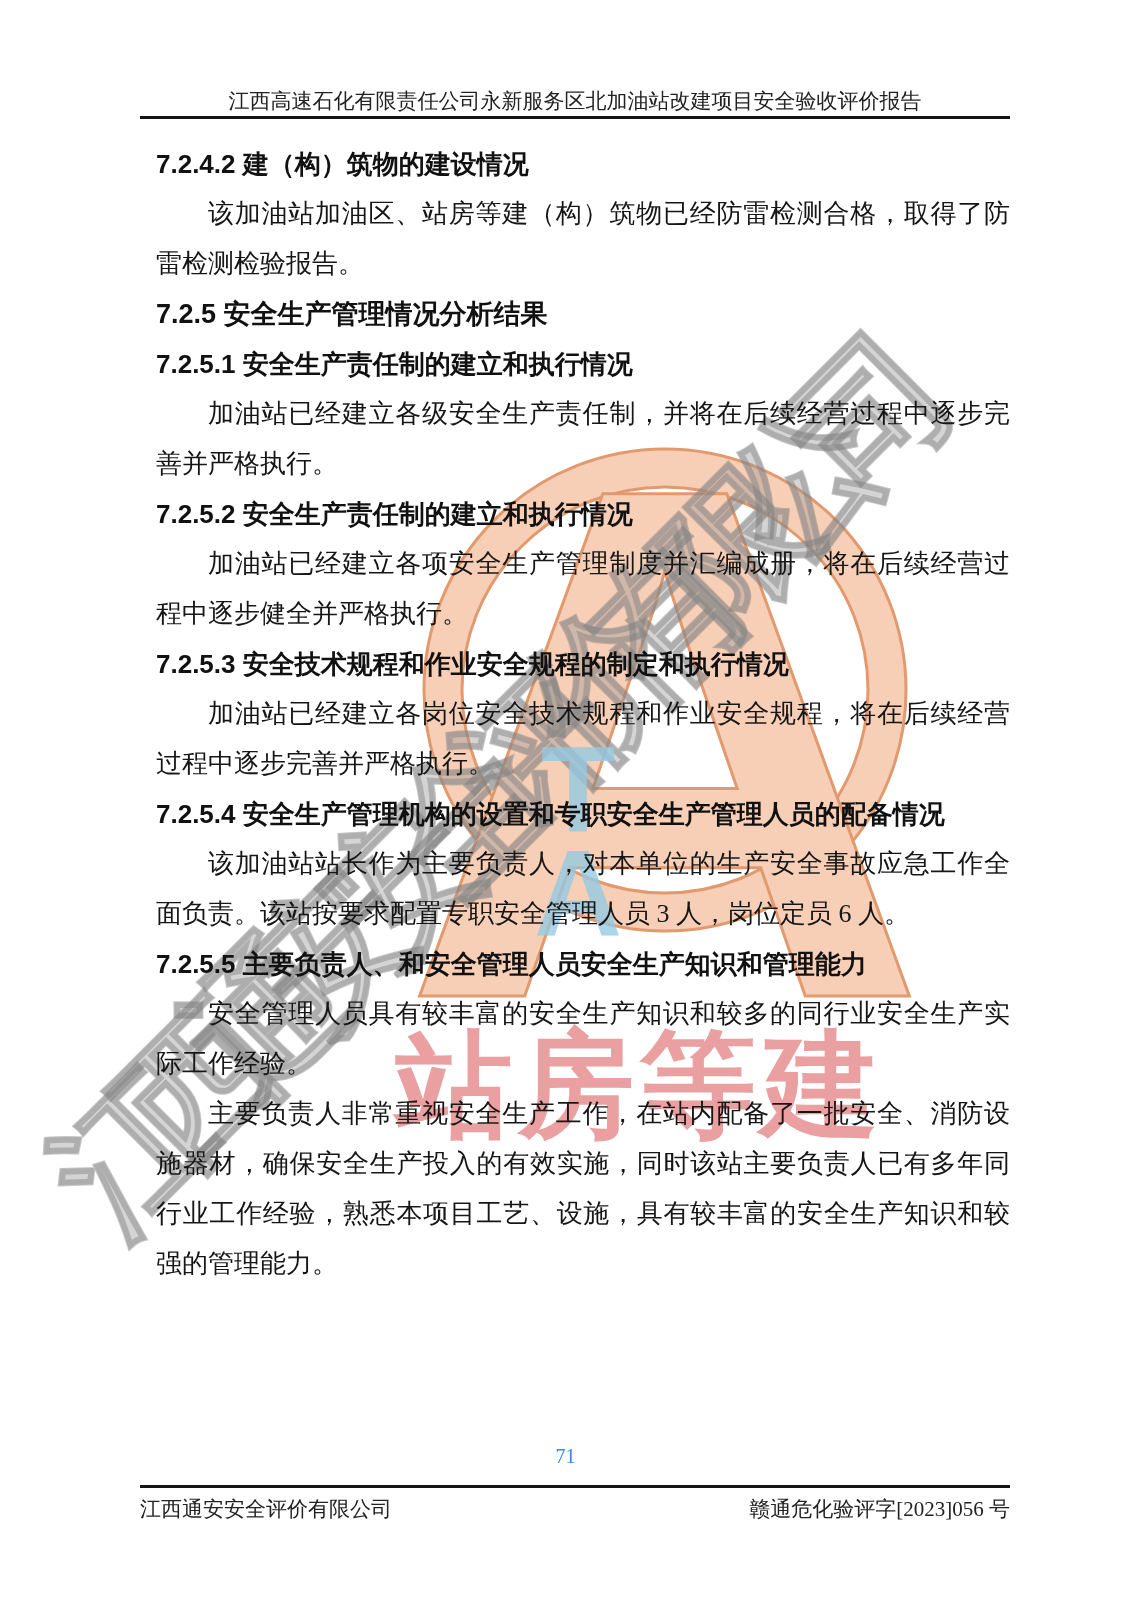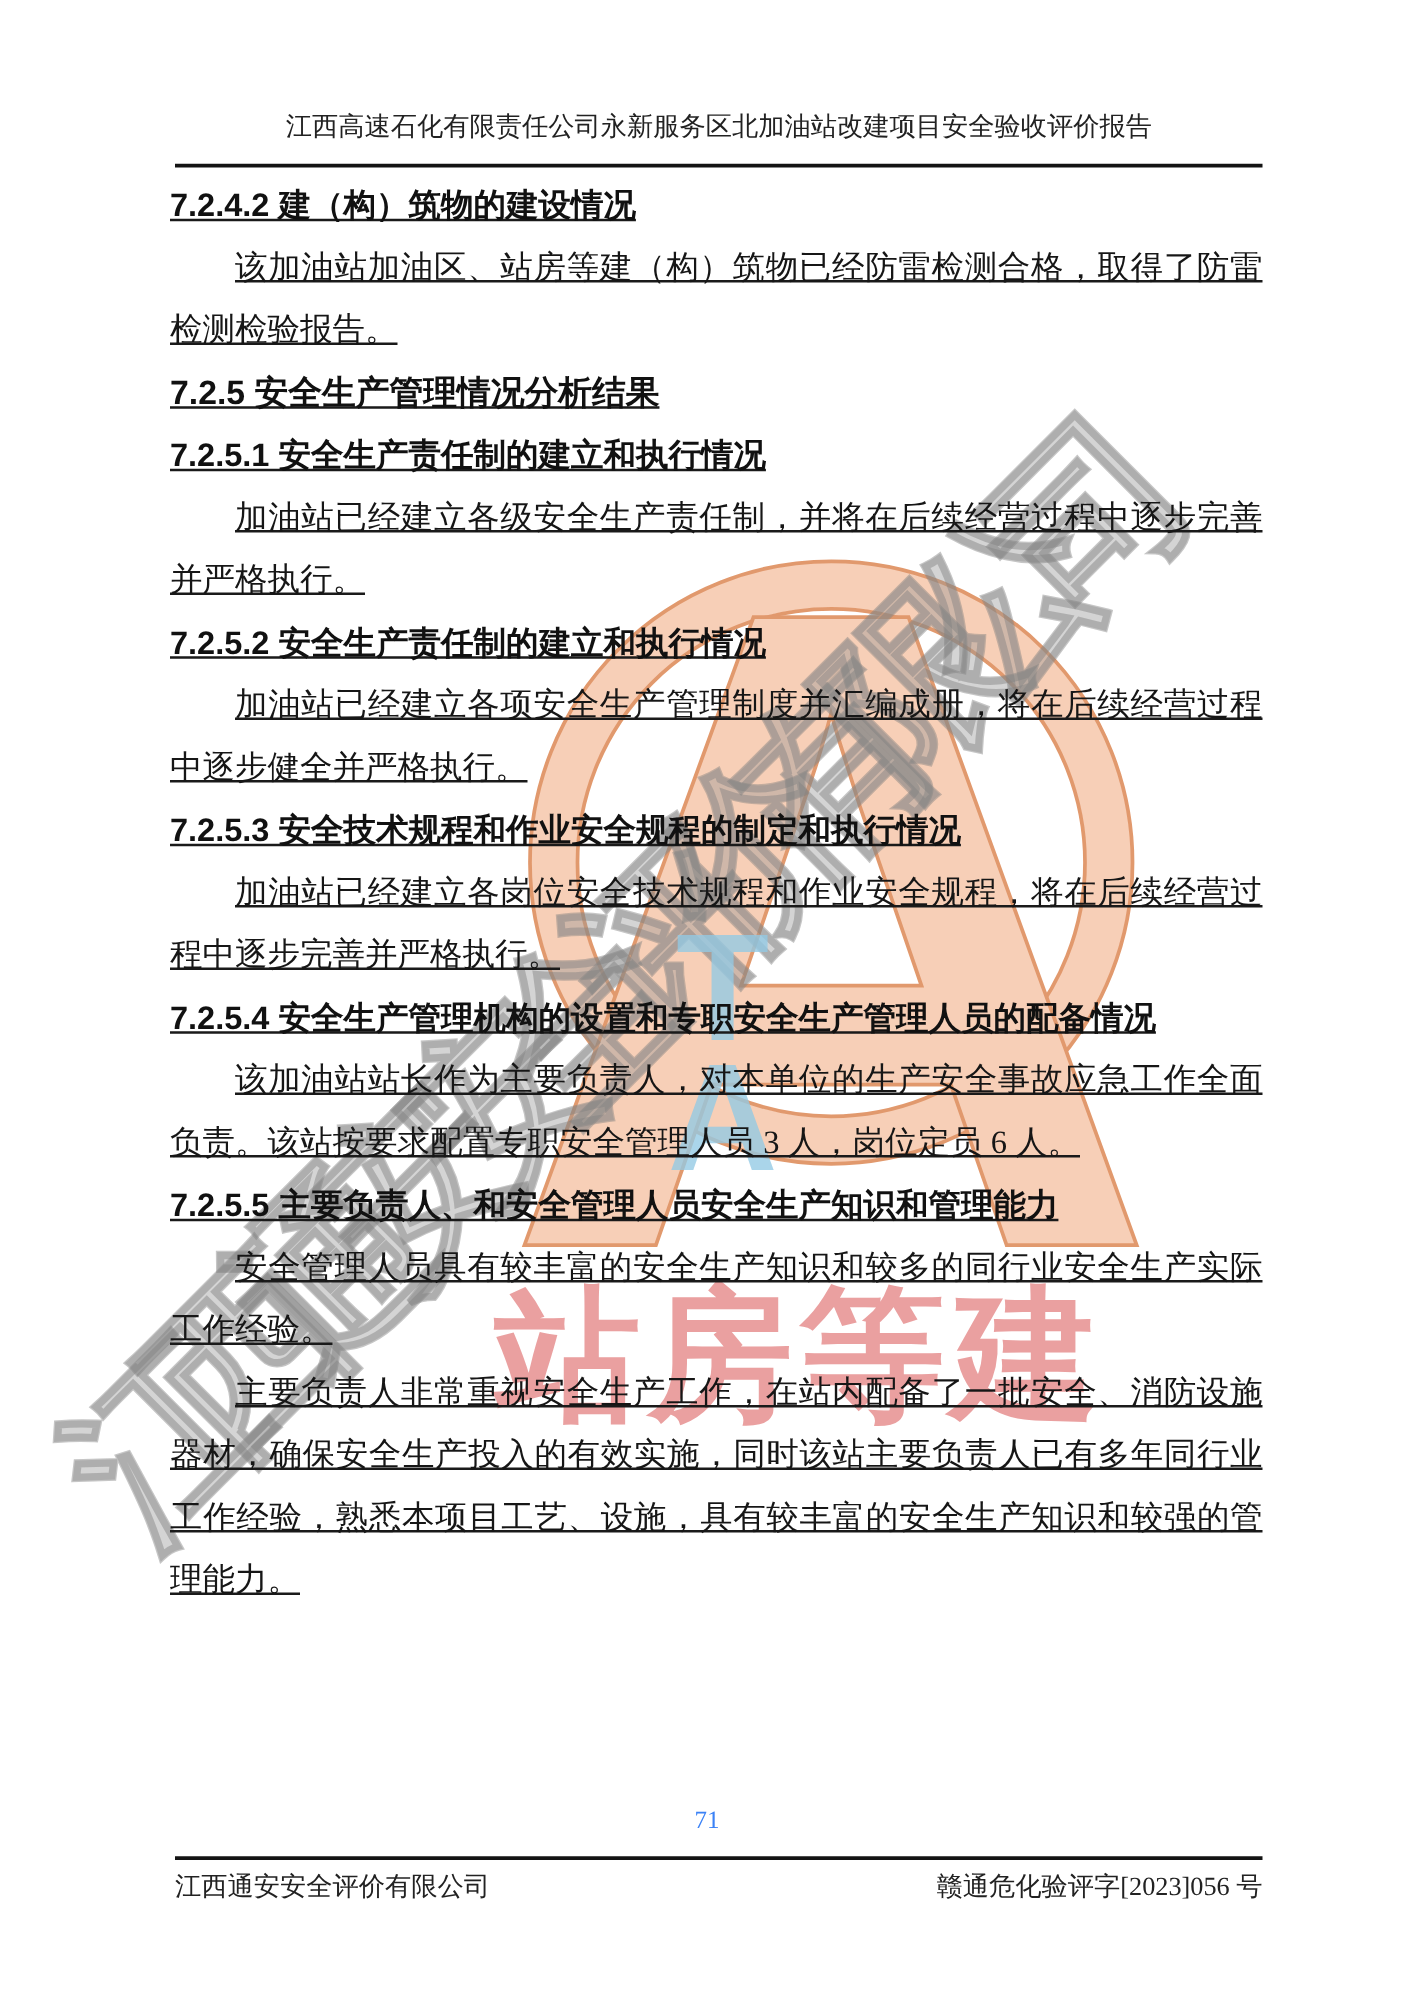--- a/index.html
+++ b/index.html
@@ -34,23 +34,23 @@
     font-size:116px;line-height:116px;font-weight:bold;letter-spacing:6px;
     color:rgba(214,66,66,.50);
     font-family:"Liberation Serif","DejaVu Serif",serif;
   }
 
   
   .content-layer{position:absolute;inset:0;z-index:1;}
   .page-header{
     position:absolute;left:140px;right:121px;top:88px;
     text-align:center;font-size:21px;line-height:26px;color:#222;
-    border-bottom:3px solid #141414;padding-bottom:17px;
+    border-bottom:3px solid #141414;padding-bottom:2px;
   }
-  .doc-body{position:absolute;left:136px;right:121px;top:139px;text-decoration:underline;}
+  .doc-body{position:absolute;left:156px;right:121px;top:139px;}
   .doc-body h3{
     margin:0;font-size:26px;line-height:50px;font-weight:bold;color:#111;
     font-family:"Liberation Sans","DejaVu Sans",sans-serif;
     white-space:nowrap;
   }
   .doc-body h3.heading2{font-size:27px;}
   .doc-body p{
     margin:0;font-size:26px;line-height:50px;text-indent:2em;
     text-align:justify;color:#161616;
   }

